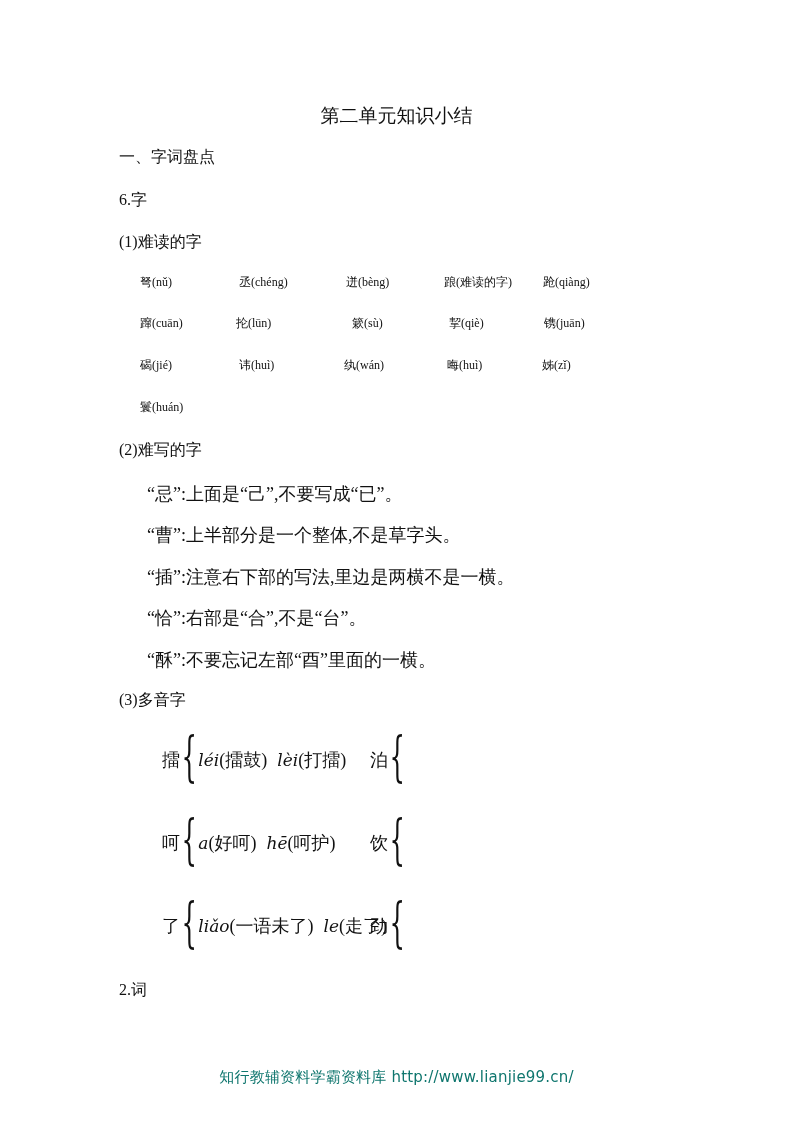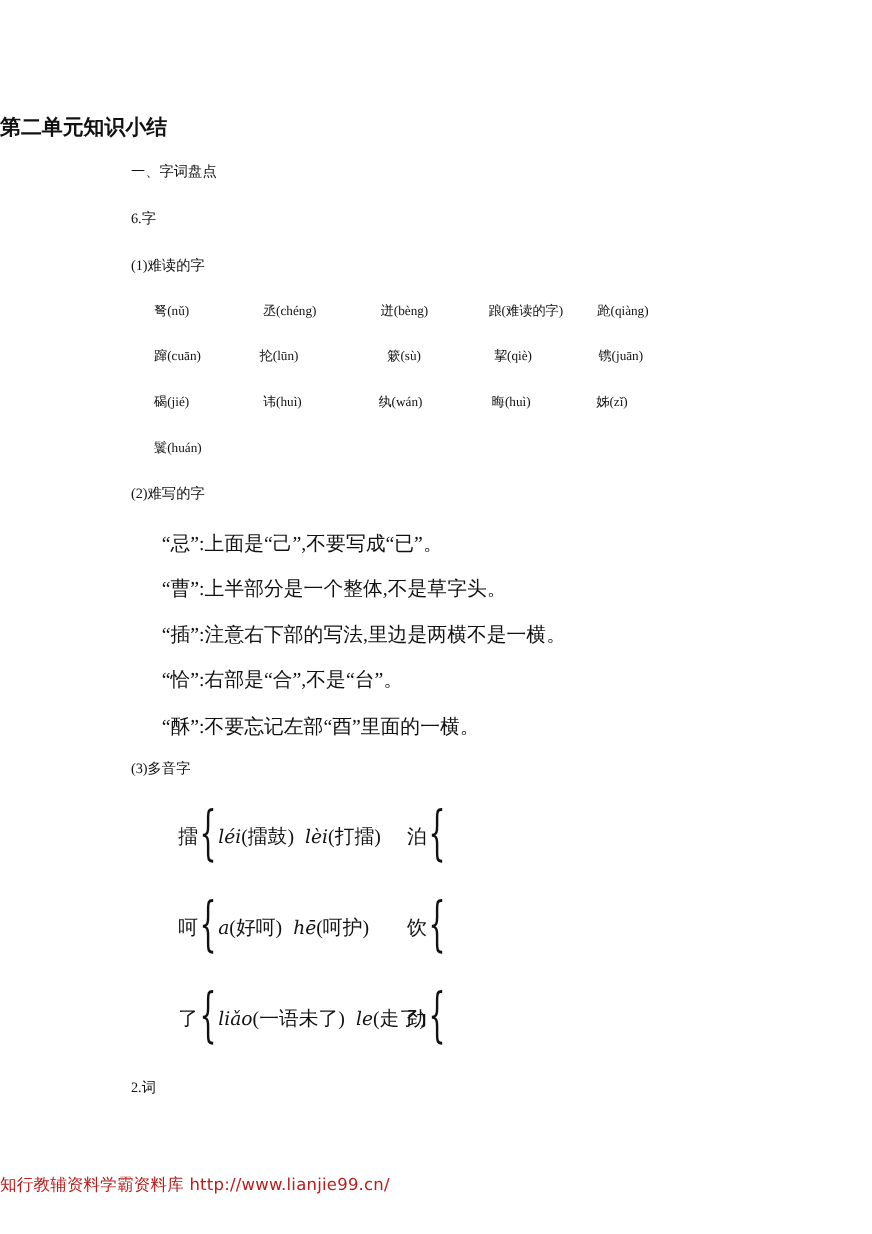--- a/index.html
+++ b/index.html
@@ -1,30 +1,30 @@
 <!DOCTYPE html>
 <html><head>
 <meta charset="utf-8">
 <style>
   html, body { margin: 0; padding: 0; background: #ffffff; }
   body { width: 793px; height: 1122px; position: relative; overflow: hidden;
          font-family: "Liberation Serif", "DejaVu Serif", serif; color: #111; }
   .abs { position: absolute; white-space: nowrap; }
-  .title { left: 0; width: 793px; top: 103px; font-size: 19px; font-weight: bold; }
-  .h { font-size: 13px; left: 119px; }
+  .title { left: 0; width: 793px; text-align: center; top: 103px; font-size: 19px; }
+  .h { font-size: 16px; left: 119px; }
   .cell { font-size: 12px; }
   .note { font-size: 18px; left: 147px; }
   .poly { position: absolute; display: flex; align-items: center; font-size: 18px; }
   .poly .char { margin-right: 1px; }
   .poly .brace { font-size: 54px; line-height: 1; transform: scaleX(0.45); margin: 0 -8px 0 -9px;
                  font-family: "DejaVu Serif", serif; font-weight: 100; position: relative; top: -3px; }
   .poly .opts { display: flex; flex-direction: row; gap: 10px; }
   .poly .py { font-style: italic; font-family: "DejaVu Serif", serif; font-size: 17px; }
-  .footer { left: 0; width: 793px; top: 1068px; font-size: 15px;
-            color: #b91c1c; font-family: "DejaVu Sans", sans-serif; letter-spacing: 0.2px; }
+  .footer { left: 0; width: 793px; text-align: center; top: 1068px; font-size: 15px;
+            color: #0f766e; font-family: "DejaVu Sans", sans-serif; letter-spacing: 0.2px; }
 </style>
 </head>
 <body>
 
 <div class="abs title">第二单元知识小结</div>
 
 <div class="abs h" style="top:147px">一、字词盘点</div>
 <div class="abs h" style="top:190px">6.字</div>
 <div class="abs h" style="top:232px">(1)难读的字</div>
 

